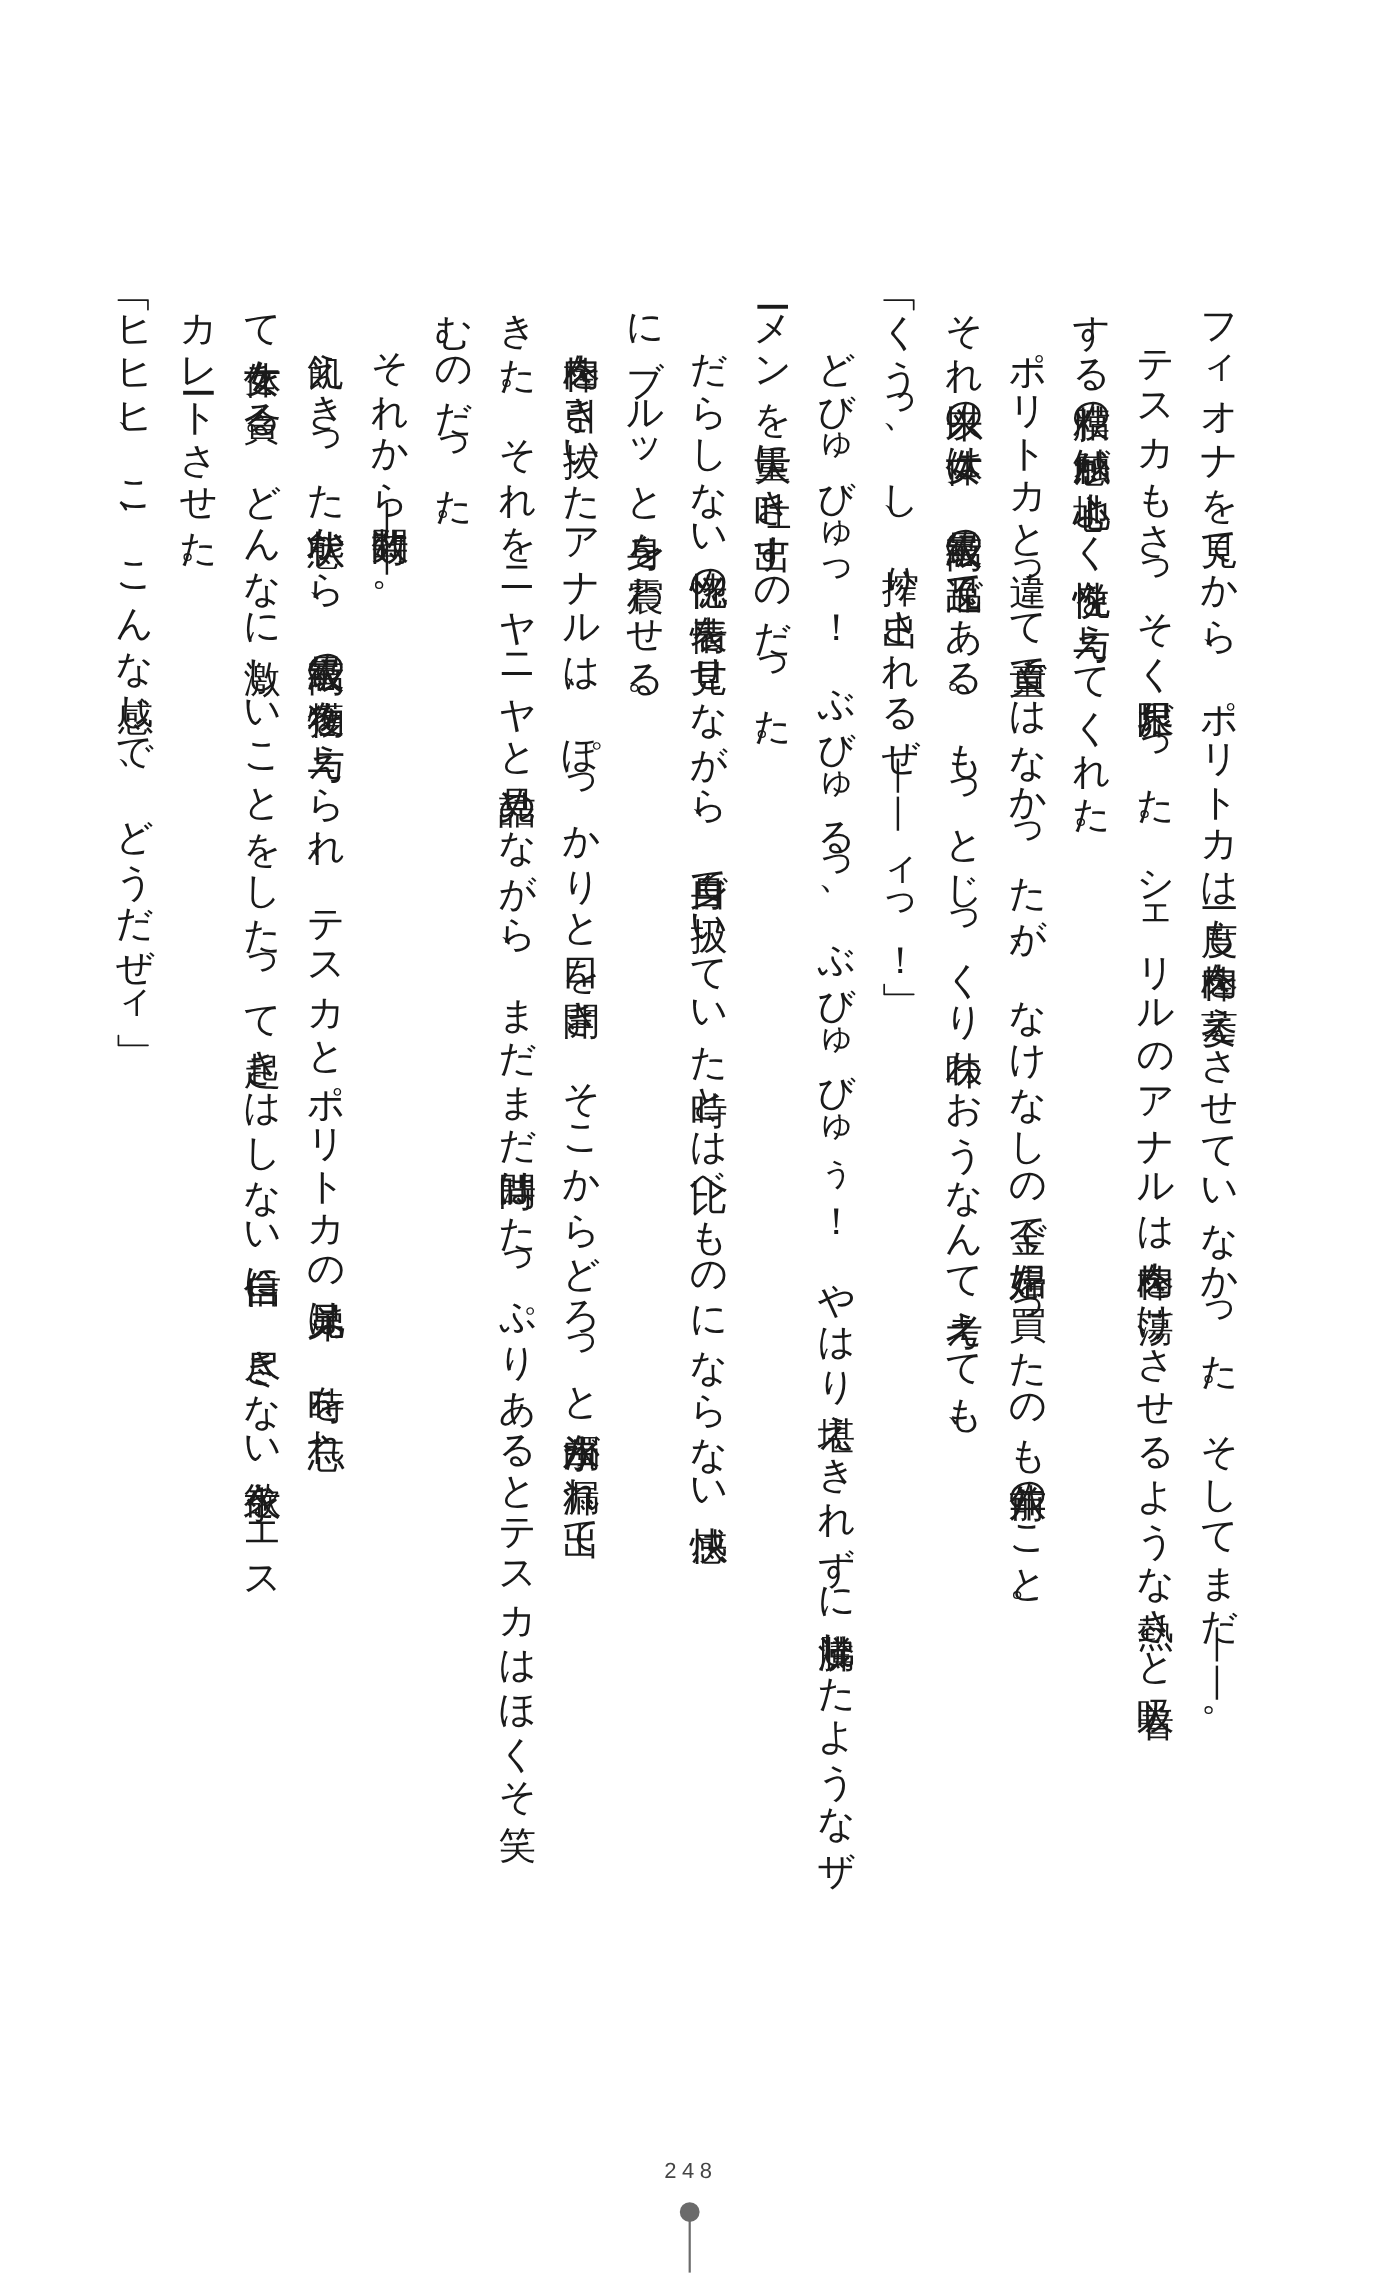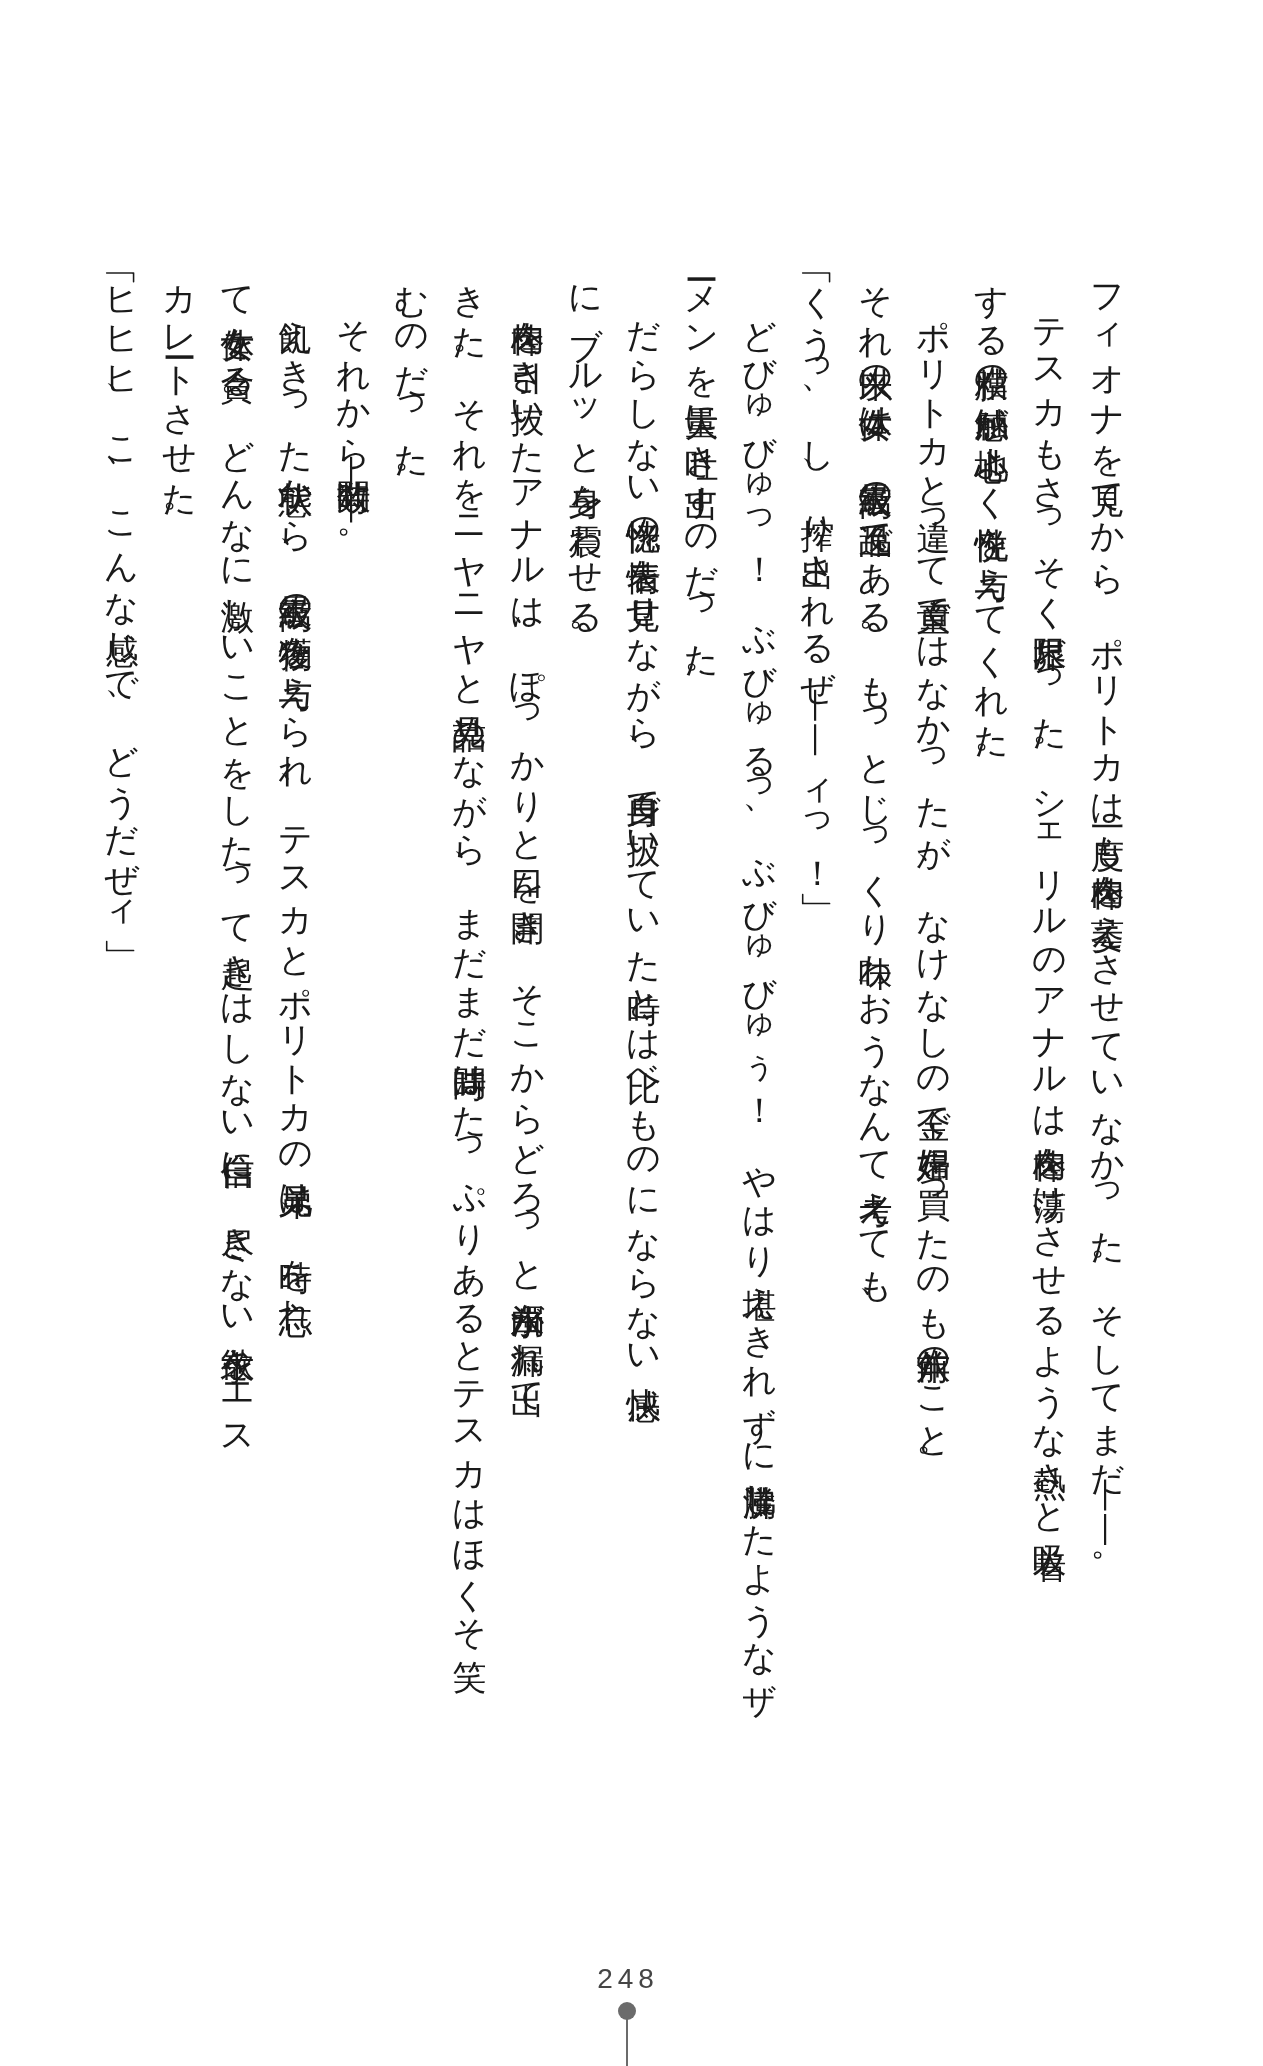--- a/index.html
+++ b/index.html
@@ -36,21 +36,21 @@
     text-indent: 1em;
   }
   
   .page-number {
     position: absolute;
     left: 0;
     top: 1963px;
     width: 1256px;
     text-align: center;
     font-family: "Liberation Sans", "DejaVu Sans", sans-serif;
-    font-size: 28px;
+    font-size: 20px;
     font-weight: 400;
     letter-spacing: 5px;
     color: var(--footer-ink, #454545);
   }
   .footer-dot {
     position: absolute;
     left: 618px;
     top: 2002px;
     width: 18px;
     height: 18px;

